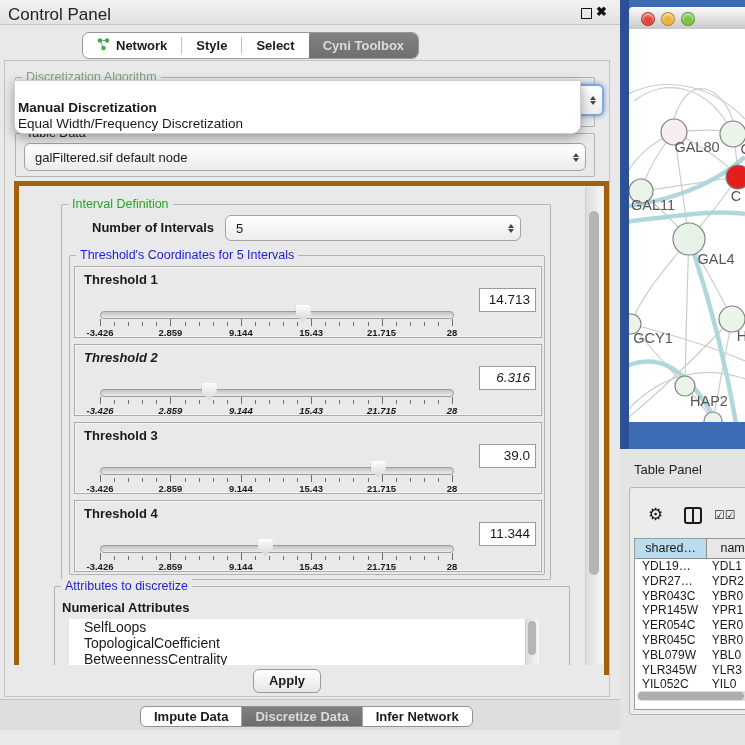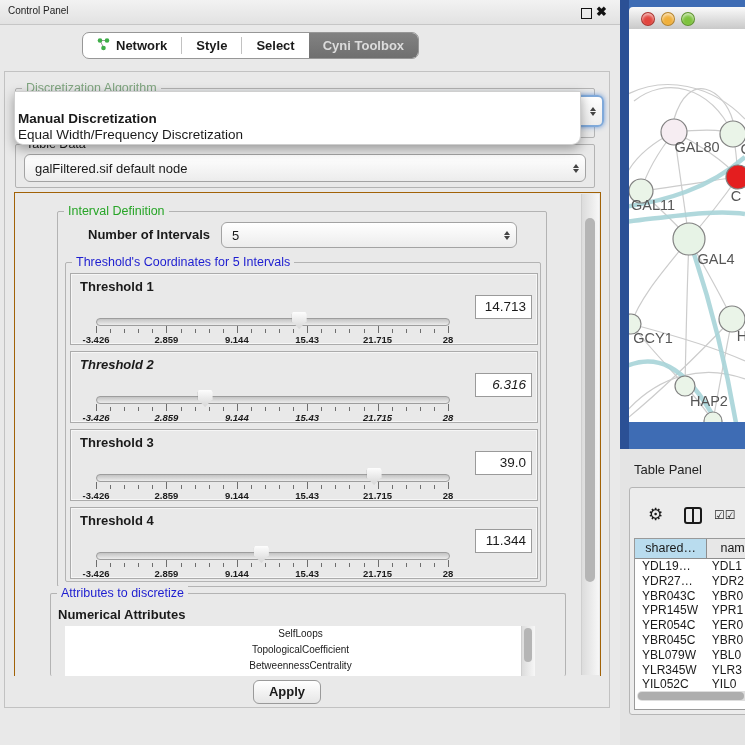--- a/index.html
+++ b/index.html
@@ -2,32 +2,32 @@
 <html><head>
 <meta charset="utf-8">
 <style>
   html,body{margin:0;padding:0;}
   #root{position:relative;width:745px;height:745px;background:#e9e9e9;overflow:hidden;
         font-family:"Liberation Sans",sans-serif;color:#1a1a1a;}
   .abs{position:absolute;}
   
   #titlebar{left:0;top:0;width:620px;height:24px;background:linear-gradient(#f2f2f2,#e2e2e2);
             border-bottom:1px solid #c6c6c6;}
-  #cp-title{left:8px;top:5px;font-size:10px;color:#222;}
+  #cp-title{left:8px;top:5px;font-size:17px;color:#222;}
   #float-ic{left:581px;top:8px;width:9px;height:9px;border:1.5px solid #111;}
   #close-ic{left:596px;top:4px;font-size:13px;font-weight:bold;color:#111;}
   
   #toptabs{left:82px;top:32px;height:25px;display:flex;align-items:stretch;background:#fff;
            border:1px solid #979797;border-radius:7px;overflow:hidden;font-size:13px;font-weight:bold;}
   .ttab{display:flex;align-items:center;padding:0 14px;white-space:nowrap;color:#1a1a1a;}
   .ttab.sel{background:linear-gradient(#828282,#6f6f6f);color:#dcdcdc;}
   .tsep{width:1px;background:#c2c2c2;margin:4px 0;}
   #net-ic{margin-right:6px;}
   
-  #content{left:4px;top:71px;width:604px;height:635px;border:1px solid #c2c2c2;background:#e9e9e9;}
+  #content{left:4px;top:60px;width:604px;height:635px;border:1px solid #c2c2c2;background:#e9e9e9;}
   .group{position:absolute;border:1px solid #b3b3b3;border-radius:2px;}
   .legend{position:absolute;top:-8px;left:6px;background:#e9e9e9;padding:0 4px;font-size:12.5px;white-space:nowrap;}
   .lg-green{color:#27a527;}
   .lg-blue{color:#1d1dd0;}
   .lg-dim{color:#7fa57f;}
   .combo{position:absolute;background:linear-gradient(#ffffff,#ececec);border:1px solid #a3a3a3;
          border-radius:6px;font-size:13px;display:flex;align-items:center;}
   .combo .cval{padding-left:10px;flex:1;white-space:nowrap;overflow:hidden;}
   .spin{width:18px;display:flex;flex-direction:column;align-items:center;justify-content:center;gap:1px;}
   .spin i{width:0;height:0;border-left:3.5px solid transparent;border-right:3.5px solid transparent;}
@@ -35,39 +35,39 @@
   .spin .dn{border-top:4.5px solid #444;}
   #algo-combo{left:18px;top:6px;width:566px;height:28px;border:2px solid #7fa9da;
               box-shadow:0 0 5px rgba(90,140,210,.9);}
   
   #popup{left:9px;top:19px;width:565px;height:52px;background:#fff;border:1px solid #cfcfcf;
          border-radius:0 0 9px 9px;box-shadow:0 4px 12px rgba(0,0,0,.35);z-index:40;font-size:13.5px;}
   #popup .ph{position:absolute;top:3px;left:0;width:100%;text-align:center;color:#bfbfbf;font-size:13px;}
   #popup .opt1{position:absolute;top:19px;left:3px;font-weight:bold;}
   #popup .opt2{position:absolute;top:35px;left:3px;}
   
-  #main-panel{left:9px;top:120px;width:585px;height:484px;border:1px solid #a16207;background:#e9e9e9;}
+  #main-panel{left:9px;top:120px;width:585px;height:484px;border:5px solid #a16207;background:#e9e9e9;}
   .bold-lab{font-weight:bold;font-size:13px;}
   
   .th-panel{position:absolute;left:4px;width:466px;height:70px;border:1px solid #ababab;
             box-shadow:inset 0 0 0 1px #f6f6f6;background:#e9e9e9;}
   .th-title{position:absolute;left:9px;top:5px;font-size:13px;font-weight:bold;}
   .track{position:absolute;left:25px;top:44px;width:352px;height:6px;border:1px solid #9d9d9d;
          border-radius:4px;background:linear-gradient(#c3c3c3,#ececec);}
   .thumb{position:absolute;top:38px;width:15px;height:17px;background:linear-gradient(#fdfdfd,#d6d6d6);
          clip-path:polygon(8% 0,92% 0,100% 14%,100% 55%,50% 100%,0 55%,0 14%);
          filter:drop-shadow(0 0 1px #777);}
   .tick{position:absolute;top:55px;width:1px;height:4px;background:#6d6d6d;}
   .tick.maj{top:52px;height:7px;}
   .tlab{position:absolute;top:60px;transform:translateX(-50%);font-size:9.5px;font-weight:bold;color:#1a1a1a;}
   .th-val{position:absolute;left:404px;top:21px;width:50px;height:22px;background:#fff;border:1px solid #9a9a9a;
           font-size:13.5px;text-align:right;line-height:22px;padding-right:5px;}
   
   #attr-list{position:absolute;left:14px;top:32px;width:456px;height:50px;background:#fff;overflow:hidden;
-             font-size:10px;text-align:center;}
+             font-size:14px;}
   #attr-list div{padding:1px 0 1px 15px;line-height:14px;}
   .vsb-track{position:absolute;background:linear-gradient(to right,#dcdcdc,#f7f7f7);border-left:1px solid #cfcfcf;}
   .vsb-thumb{position:absolute;background:#b5b5b5;border-radius:5px;}
   
   #apply-row{left:5px;top:604px;width:594px;height:30px;background:#e9e9e9;}
   #apply-btn{position:absolute;left:243px;top:4px;width:66px;height:22px;background:linear-gradient(#fff,#e6e6e6);
              border:1px solid #9a9a9a;border-radius:6px;font-size:13px;font-weight:bold;text-align:center;line-height:21px;}
   
   #botbar{left:0;top:699px;width:620px;height:30px;background:#dedede;border-top:1px solid #c2c2c2;}
   #bottabs{position:absolute;left:140px;top:6px;height:19px;display:flex;border:1px solid #919191;
@@ -359,20 +359,33 @@
       <div class="vsb-track" style="left:566px;top:1px;width:17px;height:481px;">
         <span class="vsb-thumb" style="left:3px;top:24px;width:10px;height:364px;"></span>
       </div>
     </div>
 
     <div class="abs" id="apply-row">
       <div id="apply-btn">Apply</div>
     </div>
   </div>
 
+  <div class="abs" id="botbar">
+    <div id="bottabs">
+      <div class="btab">
+          <span>Impute Data</span>
+        </div>
+      <div class="btab sel">
+          <span>Discretize Data</span>
+        </div>
+      <div class="btab">
+          <span>Infer Network</span>
+        </div>
+    </div>
+  </div>
   <div class="abs" id="botbar2"></div>
 
   <div class="abs" id="net-frame"></div>
   <div class="abs" id="net-titlebar">
     <span class="tl" style="left: 12px; background: rgb(226, 70, 63);"></span>
     <span class="tl" style="left: 32px; background: rgb(240, 176, 60);"></span>
     <span class="tl" style="left: 52px; background: rgb(126, 195, 62);"></span>
   </div>
   <div class="abs" id="net-canvas"><svg width="116" height="393" viewBox="0 0 116 393">
         <path class="eg" d="M45,90 C60,40 95,60 104,92"></path>

